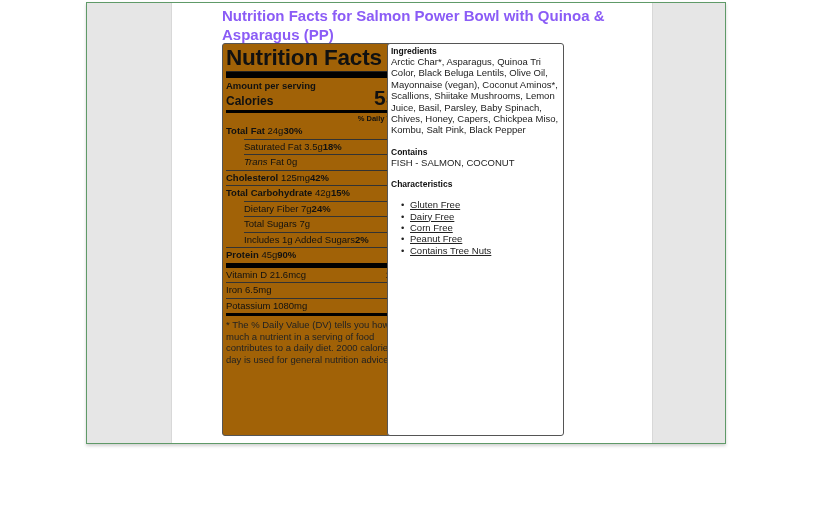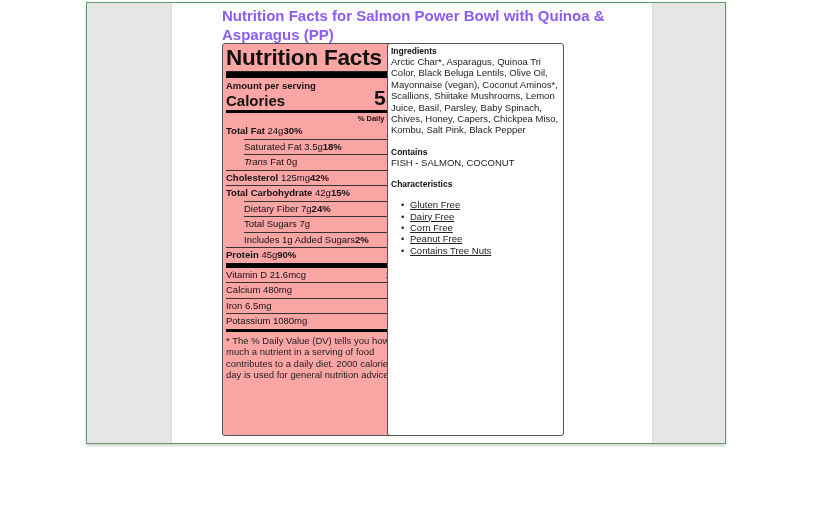--- a/index.html
+++ b/index.html
@@ -7,29 +7,29 @@
            font-family: "Liberation Sans", sans-serif; color: #111; }
     .frame { position: absolute; left: 86px; top: 2px; width: 638px; height: 440px;
              border: 1px solid #5f9a68; box-shadow: 0 2px 3px rgba(0,0,0,0.18); background: #fff; }
     .side-left { position: absolute; left: 0; top: 0; width: 84px; height: 100%; background: #e6e6e6;
                  border-right: 1px solid #d8d8d8; }
     .side-right { position: absolute; right: 0; top: 0; width: 72px; height: 100%; background: #e6e6e6;
                   border-left: 1px solid #d8d8d8; }
     .title { position: absolute; left: 135px; top: 3px; width: 420px; font-weight: bold;
              font-size: 15px; line-height: 19px; color: #8b5cf6; }
     .label { position: absolute; left: 135px; top: 40px; width: 191px; height: 393px;
-             border: 1px solid #555; border-radius: 3px; box-sizing: border-box; padding: 0 3px; background: #fca5a5; }
+             border: 1px solid #555; border-radius: 3px; box-sizing: border-box; padding: 0 3px; background: #a16207; }
     .nf-head { font-weight: bold; font-size: 22.5px; letter-spacing: -0.2px; line-height: 26px; margin-top: 1px; white-space: nowrap; }
     .thin { border-top: 1px solid #222; }
     .thick { border-top: 6px solid #000; }
     .med { border-top: 3px solid #000; }
     .serving { font-size: 9.5px; line-height: 11px; padding: 6px 0 2px 0; color: #222; }
     .aps { font-size: 9.5px; font-weight: bold; line-height: 11px; padding-top: 2px; }
     .cal-row { display: flex; justify-content: space-between; align-items: flex-end; margin-top: -4px; padding-bottom: 1px; }
-    .cal-label { font-weight: bold; font-size: 15px; line-height: 16px; }
+    .cal-label { font-weight: bold; font-size: 12px; line-height: 16px; }
     .cal-val { font-weight: bold; font-size: 21px; line-height: 22px; }
     .dv-head { font-size: 7.5px; font-weight: bold; text-align: right; line-height: 10px; padding: 1px 0 0 0; }
     .row { display: flex; justify-content: flex-start; font-size: 9.5px; line-height: 14.5px; border-top: 1px solid #333; }
     .row .pct { font-weight: bold; }
     .row.ind { margin-left: 18px; }
     .row b { font-weight: bold; }
     .vrow { display: flex; justify-content: space-between; font-size: 9.5px; line-height: 14.5px; border-top: 1px solid #333; }
     .vrow:first-child { border-top: none; }
     .foot { font-size: 9.5px; line-height: 11.5px; padding: 3px 0; color: #222; }
     .ing { position: absolute; left: 300px; top: 40px; width: 177px; height: 393px; border: 1px solid #555;
@@ -101,24 +101,20 @@
         </div>
       </div>
 
     <div class="thick" style="border-top-width:5px"></div>
     <div id="vitamins">
         <div class="vrow">
           <span>Vitamin D 21.6mcg</span>
           <span>110%</span>
         </div>
         <div class="vrow">
-          <span>Calcium 480mg</span>
-          <span>37%</span>
-        </div>
-        <div class="vrow">
           <span>Iron 6.5mg</span>
           <span>35%</span>
         </div>
         <div class="vrow">
           <span>Potassium 1080mg</span>
           <span>25%</span>
         </div>
       </div>
     <div class="med"></div>
     <div class="foot">* The % Daily Value (DV) tells you how much a nutrient in a serving of food contributes to a daily diet. 2000 calories a day is used for general nutrition advice.</div>

